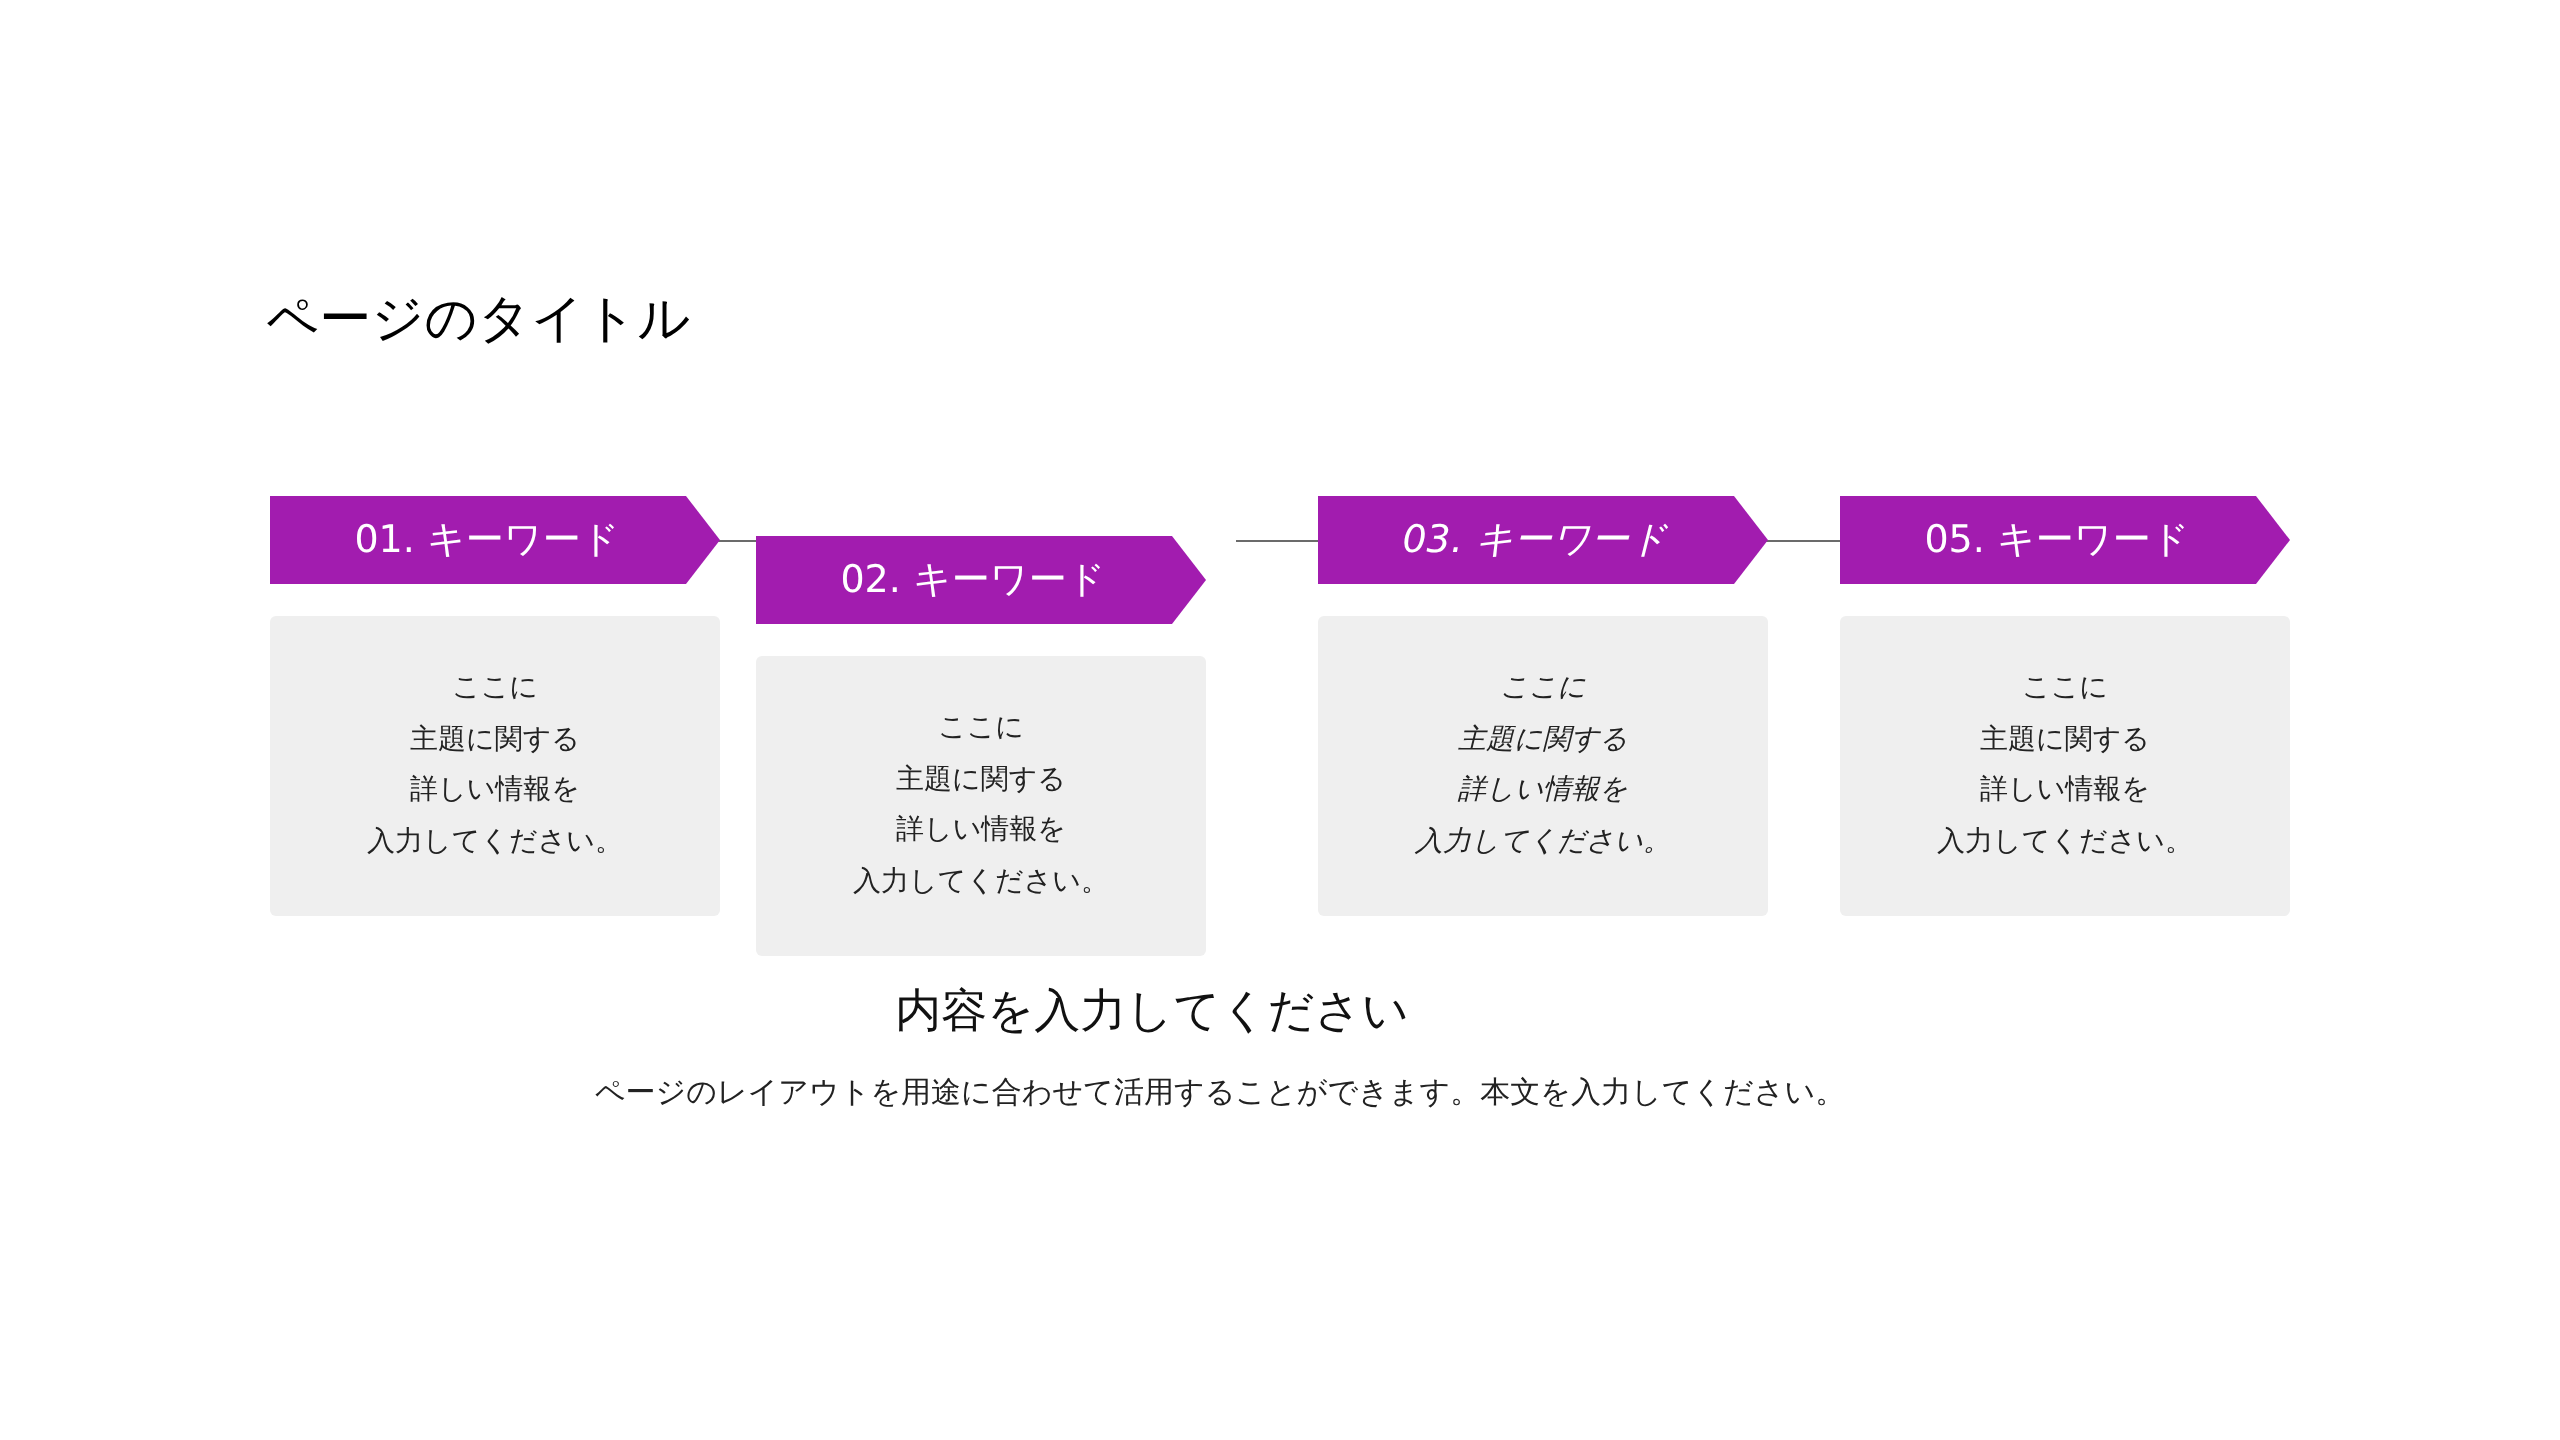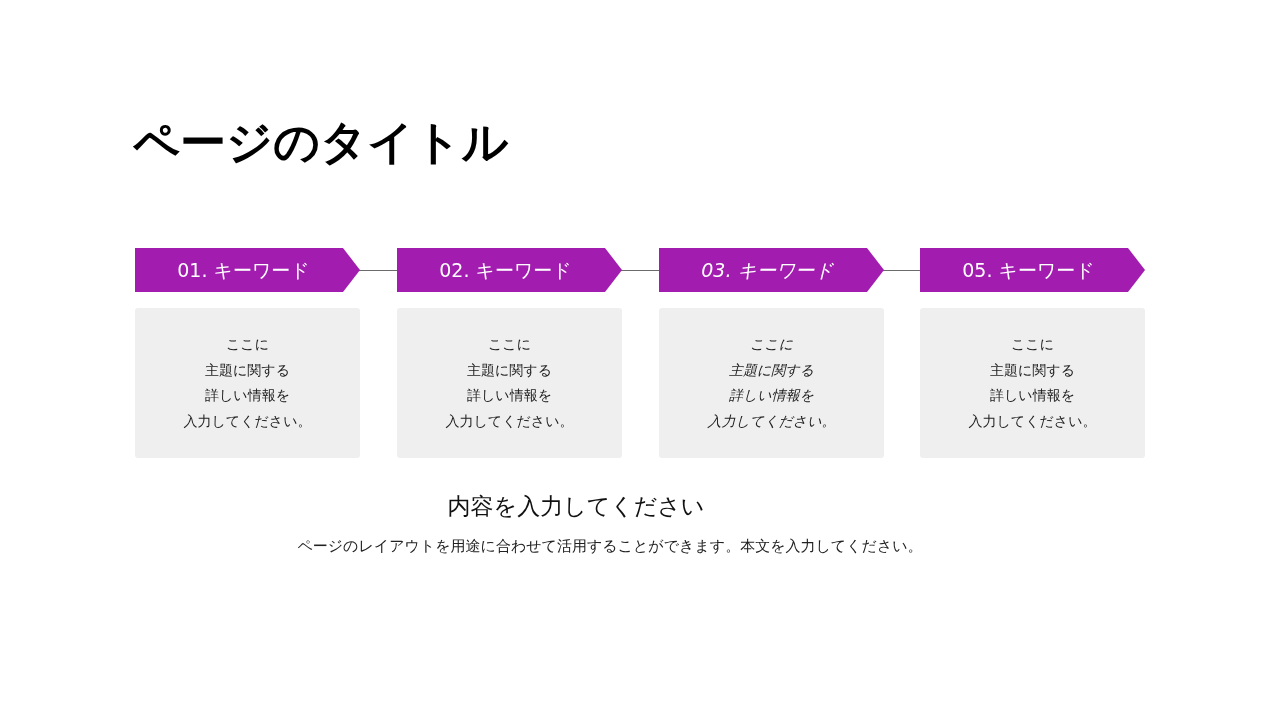--- a/index.html
+++ b/index.html
@@ -3,22 +3,22 @@
 <meta charset="utf-8">
 <style>
   html, body { margin: 0; padding: 0; }
   body {
     width: 1280px; height: 720px; position: relative; overflow: hidden;
     background: #ffffff;
     font-family: "DejaVu Sans", "Liberation Sans", sans-serif;
     color: #111111;
   }
   .page-title {
-    position: absolute; left: 133px; top: 118px;
-    font-size: 46px; font-weight: bold; letter-spacing: 0px;
+    position: absolute; left: 133px; top: 136px;
+    font-size: 26px; font-weight: normal; letter-spacing: 0px;
     color: #000; line-height: 48px; white-space: nowrap;
   }
   .connector {
     position: absolute; top: 270px; height: 1px; background: #6b6b6b;
   }
   .step {
     position: absolute; top: 248px; width: 225px;
   }
   .step-head {
     position: relative; width: 225px; height: 44px;
@@ -59,21 +59,21 @@
     <span>01. キーワード</span>
   </div>
   <div class="card">
     <div>ここに</div>
     <div>主題に関する</div>
     <div>詳しい情報を</div>
     <div>入力してください。</div>
   </div>
 </div>
 
-<div class="step" style="left:397px;">
+<div class="step" style="left:378px;margin-top:20px;">
   <div class="step-head">
     <span>02. キーワード</span>
   </div>
   <div class="card">
     <div>ここに</div>
     <div>主題に関する</div>
     <div>詳しい情報を</div>
     <div>入力してください。</div>
   </div>
 </div>

